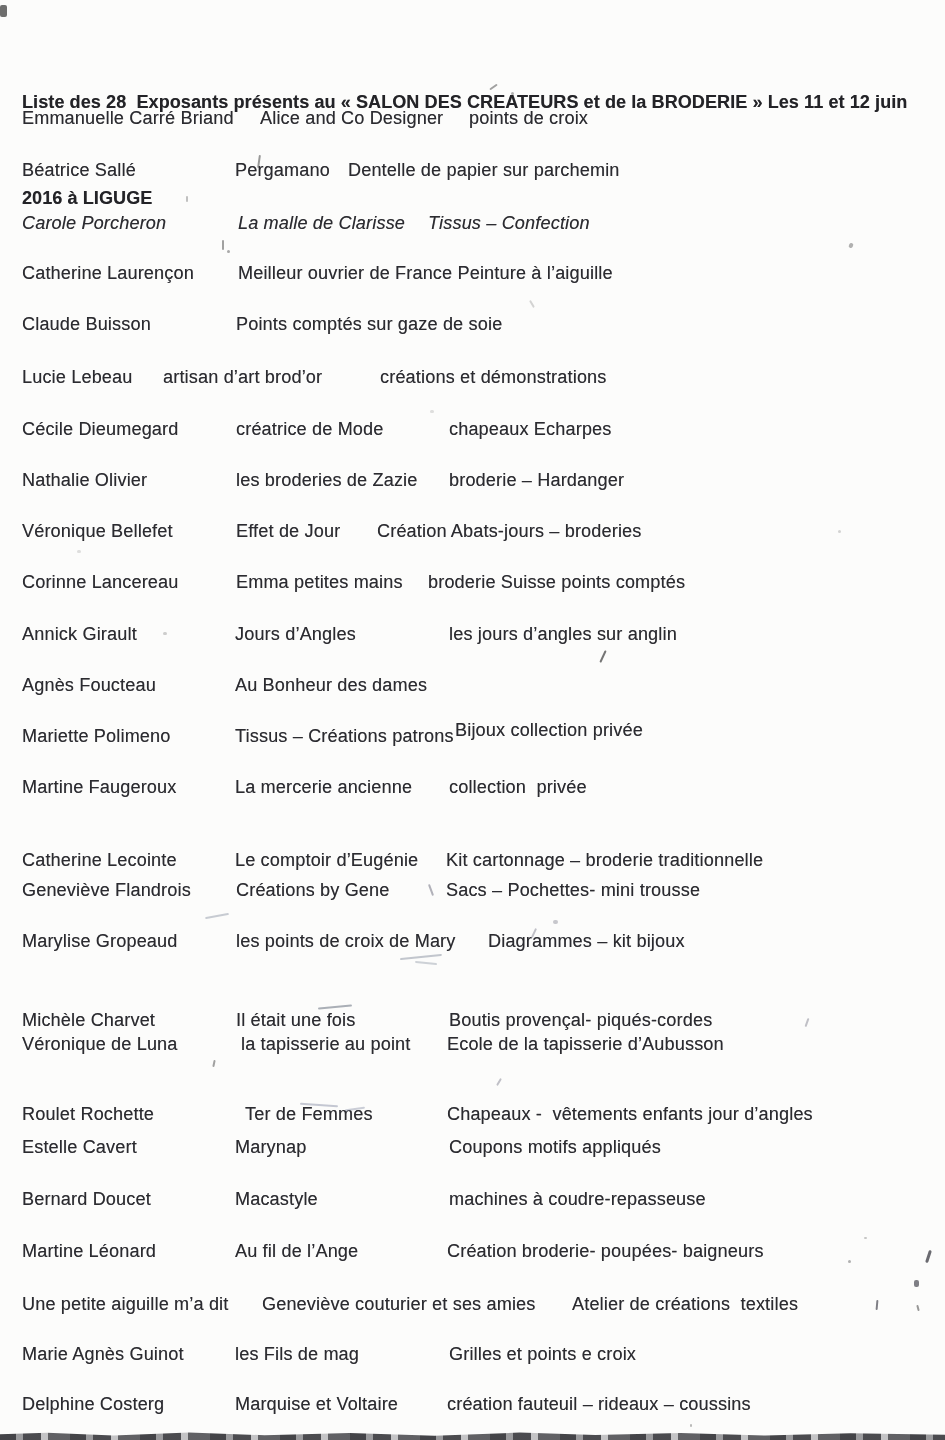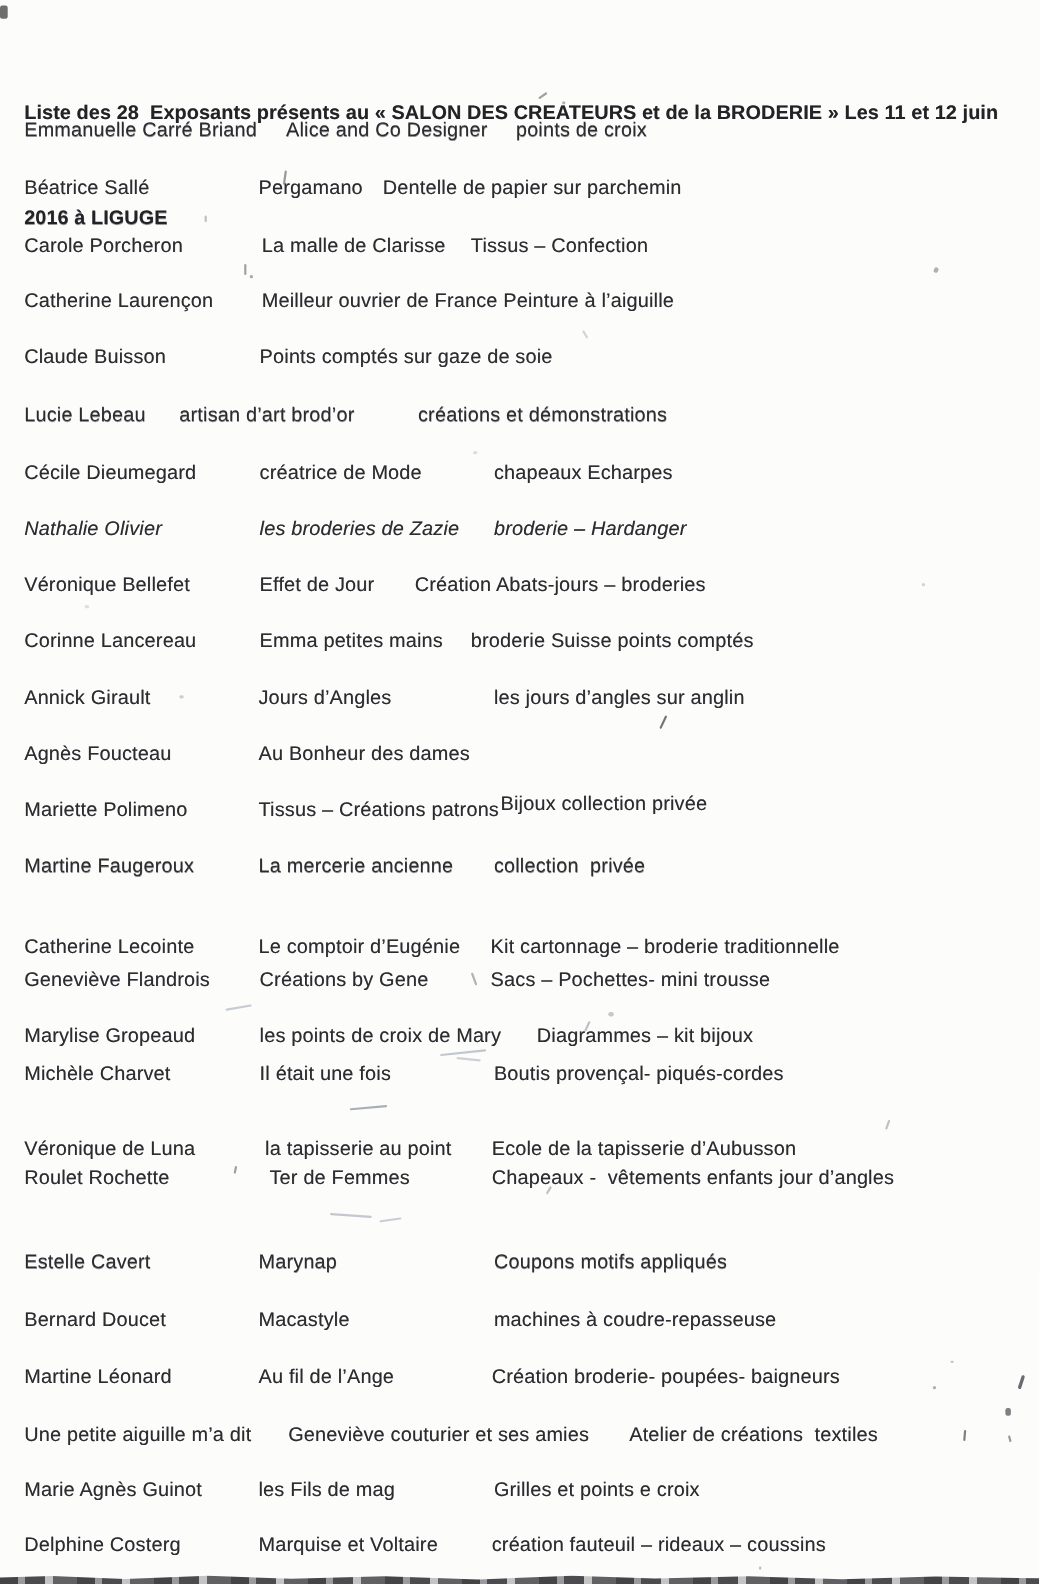--- a/index.html
+++ b/index.html
@@ -66,38 +66,38 @@
 
 <div class="page" style="--paper: #fcfcfb; --ink: #2b2b30;">
   <div class="doc-title">
     <div>Liste des 28  Exposants présents au « SALON DES CREATEURS et de la BRODERIE » Les 11 et 12 juin</div>
     <div>2016 à LIGUGE</div>
   </div>
 
   <div id="rows">
       <div class="row" style="top: 108px;"><span style="left: 22px;">Emmanuelle Carré Briand</span><span style="left: 260px;">Alice and Co Designer</span><span style="left: 469px;">points de croix</span></div>
       <div class="row" style="top: 160px;"><span style="left: 22px;">Béatrice Sallé</span><span style="left: 235px;">Pergamano</span><span style="left: 348px;">Dentelle de papier sur parchemin</span></div>
-      <div class="row" style="top: 213px;"><span style="left: 22px;">Carole Porcheron</span><span style="left: 238px;">La malle de Clarisse</span><span style="left: 428px;">Tissus – Confection</span></div>
+      <div class="row" style="top: 213px; font-style: italic;"><span style="left: 22px;">Carole Porcheron</span><span style="left: 238px;">La malle de Clarisse</span><span style="left: 428px;">Tissus – Confection</span></div>
       <div class="row" style="top: 263px;"><span style="left: 22px;">Catherine Laurençon</span><span style="left: 238px;">Meilleur ouvrier de France Peinture à l’aiguille</span></div>
       <div class="row" style="top: 314px;"><span style="left: 22px;">Claude Buisson</span><span style="left: 236px;">Points comptés sur gaze de soie</span></div>
       <div class="row" style="top: 367px;"><span style="left: 22px;">Lucie Lebeau</span><span style="left: 163px;">artisan d’art brod’or</span><span style="left: 380px;">créations et démonstrations</span></div>
       <div class="row" style="top: 419px;"><span style="left: 22px;">Cécile Dieumegard</span><span style="left: 236px;">créatrice de Mode</span><span style="left: 449px;">chapeaux Echarpes</span></div>
-      <div class="row" style="top: 470px; font-style: italic;"><span style="left: 22px;">Nathalie Olivier</span><span style="left: 236px;">les broderies de Zazie</span><span style="left: 449px;">broderie – Hardanger</span></div>
+      <div class="row" style="top: 470px;"><span style="left: 22px;">Nathalie Olivier</span><span style="left: 236px;">les broderies de Zazie</span><span style="left: 449px;">broderie – Hardanger</span></div>
       <div class="row" style="top: 521px;"><span style="left: 22px;">Véronique Bellefet</span><span style="left: 236px;">Effet de Jour</span><span style="left: 377px;">Création Abats-jours – broderies</span></div>
       <div class="row" style="top: 572px;"><span style="left: 22px;">Corinne Lancereau</span><span style="left: 236px;">Emma petites mains</span><span style="left: 428px;">broderie Suisse points comptés</span></div>
       <div class="row" style="top: 624px;"><span style="left: 22px;">Annick Girault</span><span style="left: 235px;">Jours d’Angles</span><span style="left: 449px;">les jours d’angles sur anglin</span></div>
       <div class="row" style="top: 675px;"><span style="left: 22px;">Agnès Foucteau</span><span style="left: 235px;">Au Bonheur des dames</span><span style="left: 455px; margin-top: 45px;">Bijoux collection privée</span></div>
       <div class="row" style="top: 726px;"><span style="left: 22px;">Mariette Polimeno</span><span style="left: 235px;">Tissus – Créations patrons</span></div>
       <div class="row" style="top: 777px;"><span style="left: 22px;">Martine Faugeroux</span><span style="left: 235px;">La mercerie ancienne</span><span style="left: 449px;">collection  privée</span></div>
       <div class="row" style="top: 850px; padding-left: 41px;"><span style="left: 22px;">Catherine Lecointe</span><span style="left: 235px;">Le comptoir d’Eugénie</span><span style="left: 446px;">Kit cartonnage – broderie traditionnelle</span></div>
       <div class="row" style="top: 880px;"><span style="left: 22px;">Geneviève Flandrois</span><span style="left: 236px;">Créations by Gene</span><span style="left: 446px;">Sacs – Pochettes- mini trousse</span></div>
       <div class="row" style="top: 931px;"><span style="left: 22px;">Marylise Gropeaud</span><span style="left: 236px;">les points de croix de Mary</span><span style="left: 488px;">Diagrammes – kit bijoux</span></div>
-      <div class="row" style="top: 966px;"><span style="left: 22px;">Michèle Charvet</span><span style="left: 236px;">Il était une fois</span><span style="left: 449px;">Boutis provençal- piqués-cordes</span></div>
+      <div class="row" style="top: 1010px;"><span style="left: 22px;">Michèle Charvet</span><span style="left: 236px;">Il était une fois</span><span style="left: 449px;">Boutis provençal- piqués-cordes</span></div>
       <div class="row" style="top: 1034px;"><span style="left: 22px;">Véronique de Luna</span><span style="left: 241px;">la tapisserie au point</span><span style="left: 447px;">Ecole de la tapisserie d’Aubusson</span></div>
-      <div class="row" style="top: 1060px; text-decoration: underline;"><span style="left: 22px;">Roulet Rochette</span><span style="left: 245px;">Ter de Femmes</span><span style="left: 447px;">Chapeaux -  vêtements enfants jour d’angles</span></div>
+      <div class="row" style="top: 1104px; text-decoration: underline;"><span style="left: 22px;">Roulet Rochette</span><span style="left: 245px;">Ter de Femmes</span><span style="left: 447px;">Chapeaux -  vêtements enfants jour d’angles</span></div>
       <div class="row" style="top: 1137px;"><span style="left: 22px;">Estelle Cavert</span><span style="left: 235px;">Marynap</span><span style="left: 449px;">Coupons motifs appliqués</span></div>
       <div class="row" style="top: 1189px;"><span style="left: 22px;">Bernard Doucet</span><span style="left: 235px;">Macastyle</span><span style="left: 449px;">machines à coudre-repasseuse</span></div>
       <div class="row" style="top: 1241px;"><span style="left: 22px;">Martine Léonard</span><span style="left: 235px;">Au fil de l’Ange</span><span style="left: 447px;">Création broderie- poupées- baigneurs</span></div>
       <div class="row" style="top: 1294px;"><span style="left: 22px;">Une petite aiguille m’a dit</span><span style="left: 262px;">Geneviève couturier et ses amies</span><span style="left: 572px;">Atelier de créations  textiles</span></div>
       <div class="row" style="top: 1344px;"><span style="left: 22px;">Marie Agnès Guinot</span><span style="left: 235px;">les Fils de mag</span><span style="left: 449px;">Grilles et points e croix</span></div>
       <div class="row" style="top: 1394px; padding-left: 25px;"><span style="left: 22px;">Delphine Costerg</span><span style="left: 235px;">Marquise et Voltaire</span><span style="left: 447px;">création fauteuil – rideaux – coussins</span></div>
     </div>
 
   <div id="artifacts">
       <div class="artifact" style="left: 0px; top: 5px; width: 7px; height: 12px; background: rgb(74, 74, 74); opacity: 0.8; transform: rotate(0deg);"></div>

